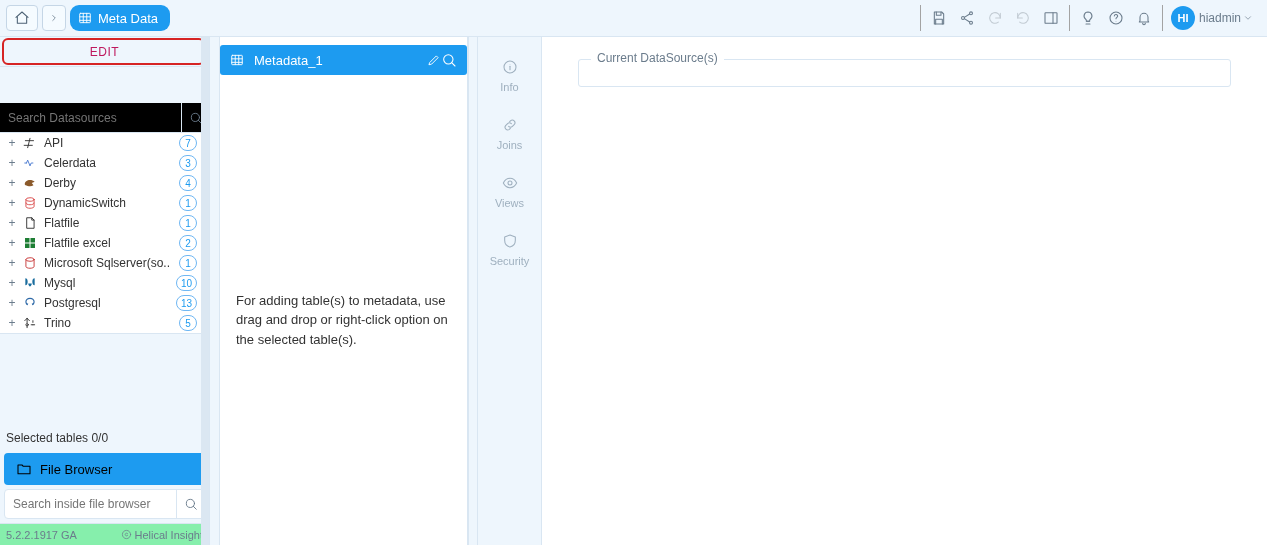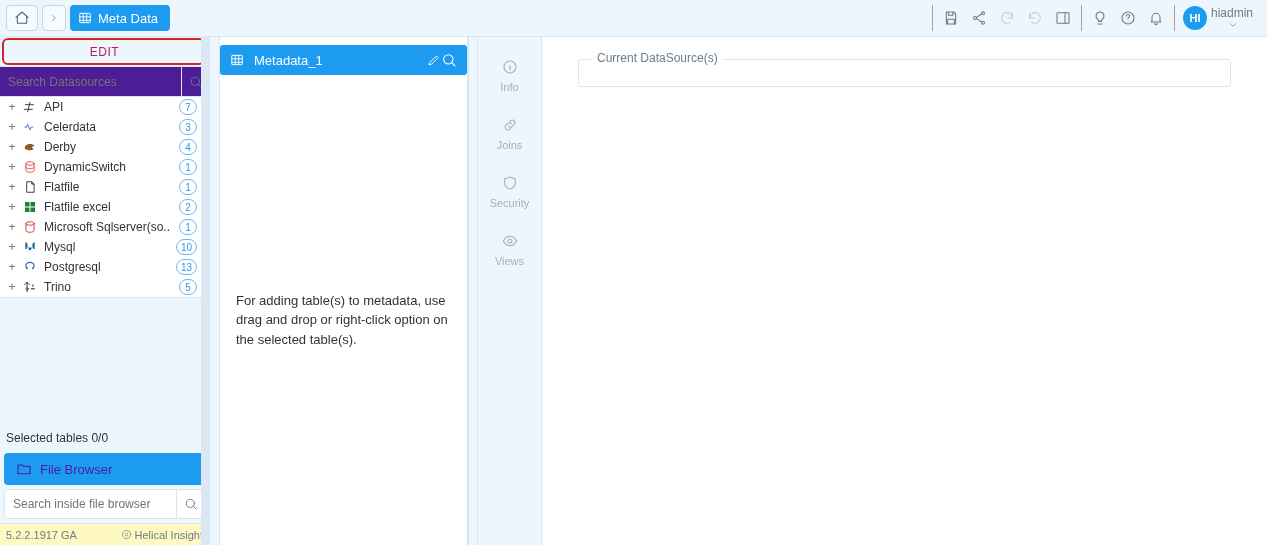--- a/index.html
+++ b/index.html
@@ -44,21 +44,21 @@
     margin-left: 4px;
     display:flex;align-items:center;justify-content:center;
     color:#4d6275;
     background:#f5fbff;
     font-size:14px;
   }
   .breadcrumb .meta-pill {
     height: 26px;
     background:#1d9bf0;
     color:#fff;
-    border-radius:4px;
+    border-radius:9px;
     display:flex;align-items:center;
     padding:0 12px 0 8px;
     margin-left:4px;
     font-size:13px;
   }
   .breadcrumb .meta-pill .grid-ic { margin-right:6px; }
 
   .topright {
     display:flex;
     align-items:center;
@@ -78,21 +78,21 @@
     color:#6b7c8c;
   }
   .tb-icon.disabled { color:#c3ccd4; }
   .avatar {
     width:24px;height:24px;border-radius:50%;
     background:#1d9bf0;color:#fff;
     display:flex;align-items:center;justify-content:center;
     font-size:11px;font-weight:600;
     margin-right:4px;
   }
-  .username { color:#6b7c8c; font-size:12px; display:flex;align-items:center;flex-direction:column;}
+  .username { color:#6b7c8c; font-size:12px; display:flex;align-items:center;}
   .username svg { margin-left:2px; }
 
   
   .layout {
     display:flex;
     height: calc(100% - 37px);
   }
 
   
   .left {
@@ -129,22 +129,23 @@
     border:2px solid #d62424;
     border-radius:6px;
     pointer-events:none;
     top:1px; bottom:1px; left:2px; right:4px;
   }
 
   .search-row {
     display:flex;
     align-items:center;
     height:30px;
-    background:#4c1d95;
+    background:#000000;
     border-bottom:1px solid #d9e6f2;
+    margin-top:36px;
   }
   .search-row input {
     flex:1;
     height:100%;
     border:none;
     background:transparent;
     padding:0 8px;
     font-size:12px;
     color:#7a8a99;
     outline: none;
@@ -200,21 +201,21 @@
 
   .selected-tables {
     font-size:12px; color:#333;
     padding:4px 6px;
     background:#eef6fd;
   }
 
   .file-browser {
     height:32px;
     background:#1d9bf0;
-    color:#4c1d95;
+    color:#000000;
     display:flex;align-items:center;
     padding:0 12px;
     border-radius:4px;
     margin:4px;
     font-size:13px;
   }
   .file-browser svg { margin-right:8px; }
 
   .fb-search {
     display:flex;
@@ -228,21 +229,21 @@
   .fb-search input {
     flex:1;border:none;background:transparent;padding:0 8px;font-size:12px;color:#7a8a99;outline: none;
   }
   .fb-search .srch-btn {
     width:28px;height:100%;display:flex;align-items:center;justify-content:center;color:#6b7c8c;border-left:1px solid #d9e6f2;
   }
 
   .footer {
     height:22px;
     border-top:1px solid #d9e6f2;
-    background:#fef9c3;
+    background:#86efac;
     display:flex;align-items:center;justify-content:space-between;
     padding:0 6px;
     font-size:11px;color:#6b7c8c;
   }
   .footer .copy { display:flex;align-items:center; }
 
   
   .center-wrap {
     display:flex;
     flex:1;
@@ -623,31 +624,31 @@
       </div>
       <div class="rail-item">
         <svg width="16" height="16" viewBox="0 0 24 24">
             <path d="M10 14a4 4 0 005.6 0l3-3a4 4 0 00-5.6-5.6l-1.5 1.5"></path>
             <path d="M14 10a4 4 0 00-5.6 0l-3 3a4 4 0 005.6 5.6l1.5-1.5"></path>
           </svg>
         <span>Joins</span>
       </div>
       <div class="rail-item">
         <svg width="16" height="16" viewBox="0 0 24 24">
-            <path d="M12 3l8 3v5c0 5-3.4 9-8 10-4.6-1-8-5-8-10V6z"></path>
-          </svg>
-        <span>Security</span>
-      </div>
-      <div class="rail-item">
-        <svg width="16" height="16" viewBox="0 0 24 24">
             <path d="M2 12s3.5-7 10-7 10 7 10 7-3.5 7-10 7S2 12 2 12z"></path>
             <circle cx="12" cy="12" r="3"></circle>
           </svg>
         <span>Views</span>
       </div>
+      <div class="rail-item">
+        <svg width="16" height="16" viewBox="0 0 24 24">
+            <path d="M12 3l8 3v5c0 5-3.4 9-8 10-4.6-1-8-5-8-10V6z"></path>
+          </svg>
+        <span>Security</span>
+      </div>
     </div>
 
     <div class="datasource-pane">
       <div class="fieldset-look" id="fs" data-legend="Current DataSource(s)"></div>
     </div>
 
   </div>
 </div>
 
 </body></html>

